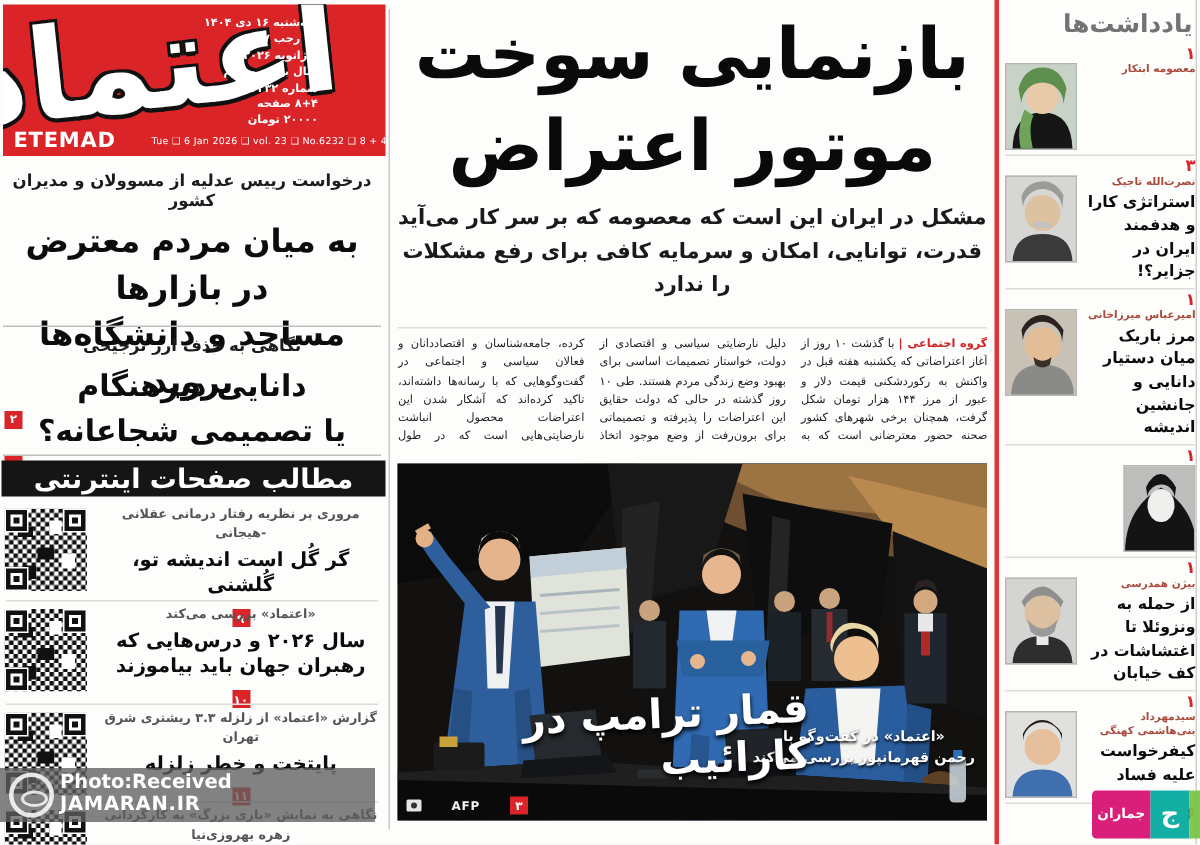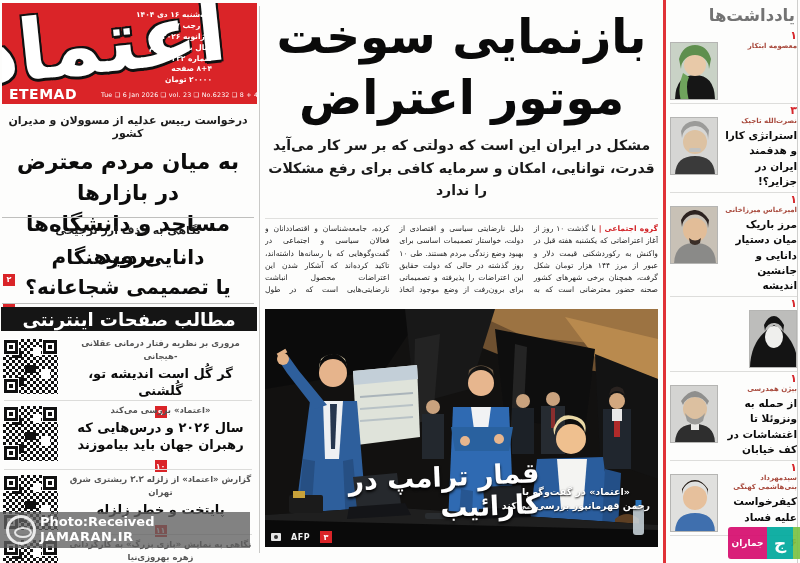--- a/index.html
+++ b/index.html
@@ -67,21 +67,21 @@
              font-size:7.6px; line-height:1.62; color:#1d1d1d; text-align:justify; }
   .bodytxt .grp { color:#d22226; font-weight:bold; }
 
   
   .photo { position:absolute; left:2px; top:309px; width:393px; height:238px; background:#0a0a0a; overflow:hidden; }
   .photo svg { position:absolute; left:0; top:0; }
   .cap-small { position:absolute; right:8px; bottom:34px; color:#fff; font-size:9.5px; font-weight:bold; text-align:center;
                line-height:1.5; text-shadow:0 1px 2px #000; z-index:3;}
   .cap-big { position:absolute; right:118px; bottom:22px; color:#fff; font-size:27px; font-weight:bold;
              transform:rotate(-2.5deg); text-shadow:0 2px 3px #000; z-index:3; letter-spacing:-1px;}
-  .credit { position:absolute; left:6px; bottom:4px; display:flex; align-items:center; gap:10px; z-index:3;}
+  .credit { position:absolute; left:6px; bottom:4px; display:flex; align-items:center; gap:20px; z-index:3;}
   .credit .cam { width:10px; height:8px; background:#e6e6e6; border-radius:1px; position:relative; }
   .credit .cam:after { content:""; position:absolute; left:3px; top:1.5px; width:4px; height:4px; border-radius:50%; background:#333; }
   .credit .afp { color:#f2f2f2; font-size:8px; font-weight:bold; letter-spacing:.5px; }
   .credit .pagebox { position:static; }
 
   
   .sidebar { position:absolute; left:670px; top:0; width:127px; height:563px; overflow:hidden; }
   .sb-title { text-align:right; color:#737373; font-size:16.5px; font-weight:bold; padding:6px 2px 4px 0; }
   .sb-item { position:relative; padding:1px 0 3px; border-bottom:1px solid #dddddb; min-height:64px; }
   .sb-item:last-child { border-bottom:none; }
@@ -233,21 +233,21 @@
       <div class="b">JAMARAN.IR</div>
     </div>
   </div>
 
   <div class="center">
     <div class="bighl rtl">
       <span>بازنمایی سوخت</span><br>
       <span>موتور اعتراض</span>
     </div>
     <div class="sub2 rtl">
-      <span>مشکل در ایران این است که دولتی که بر سر کار می‌آید</span><br>
+      <span>مشکل در ایران این است که معصومه که بر سر کار می‌آید</span><br>
       <span>قدرت، توانایی، امکان و سرمایه کافی برای رفع مشکلات را ندارد</span>
     </div>
     <div class="bodyhr"></div>
     <div class="bodytxt rtl">
       <span class="grp">گروه اجتماعی |</span>
       <span>با گذشت ۱۰ روز از آغاز اعتراضاتی که یکشنبه هفته قبل در واکنش به رکوردشکنی قیمت دلار و عبور از مرز ۱۴۴ هزار تومان شکل گرفت، همچنان برخی شهرهای کشور صحنه حضور معترضانی است که به دلیل نارضایتی سیاسی و اقتصادی از دولت، خواستار تصمیمات اساسی برای بهبود وضع زندگی مردم هستند. طی ۱۰ روز گذشته در حالی که دولت حقایق</span>
       <span>این اعتراضات را پذیرفته و تصمیماتی برای برون‌رفت از وضع موجود اتخاذ کرده، جامعه‌شناسان و اقتصاددانان و فعالان سیاسی و اجتماعی در گفت‌وگوهایی که با رسانه‌ها داشته‌اند، تاکید کرده‌اند که آشکار شدن این اعتراضات محصول انباشت نارضایتی‌هایی است که در طول سال‌های اخیر و با رشد بی‌رویه نرخ تورم به موازات گرانی سرسام‌آور قیمت دلار با وجود ثابت ماندن حقوق</span>
       
       
     </div>

